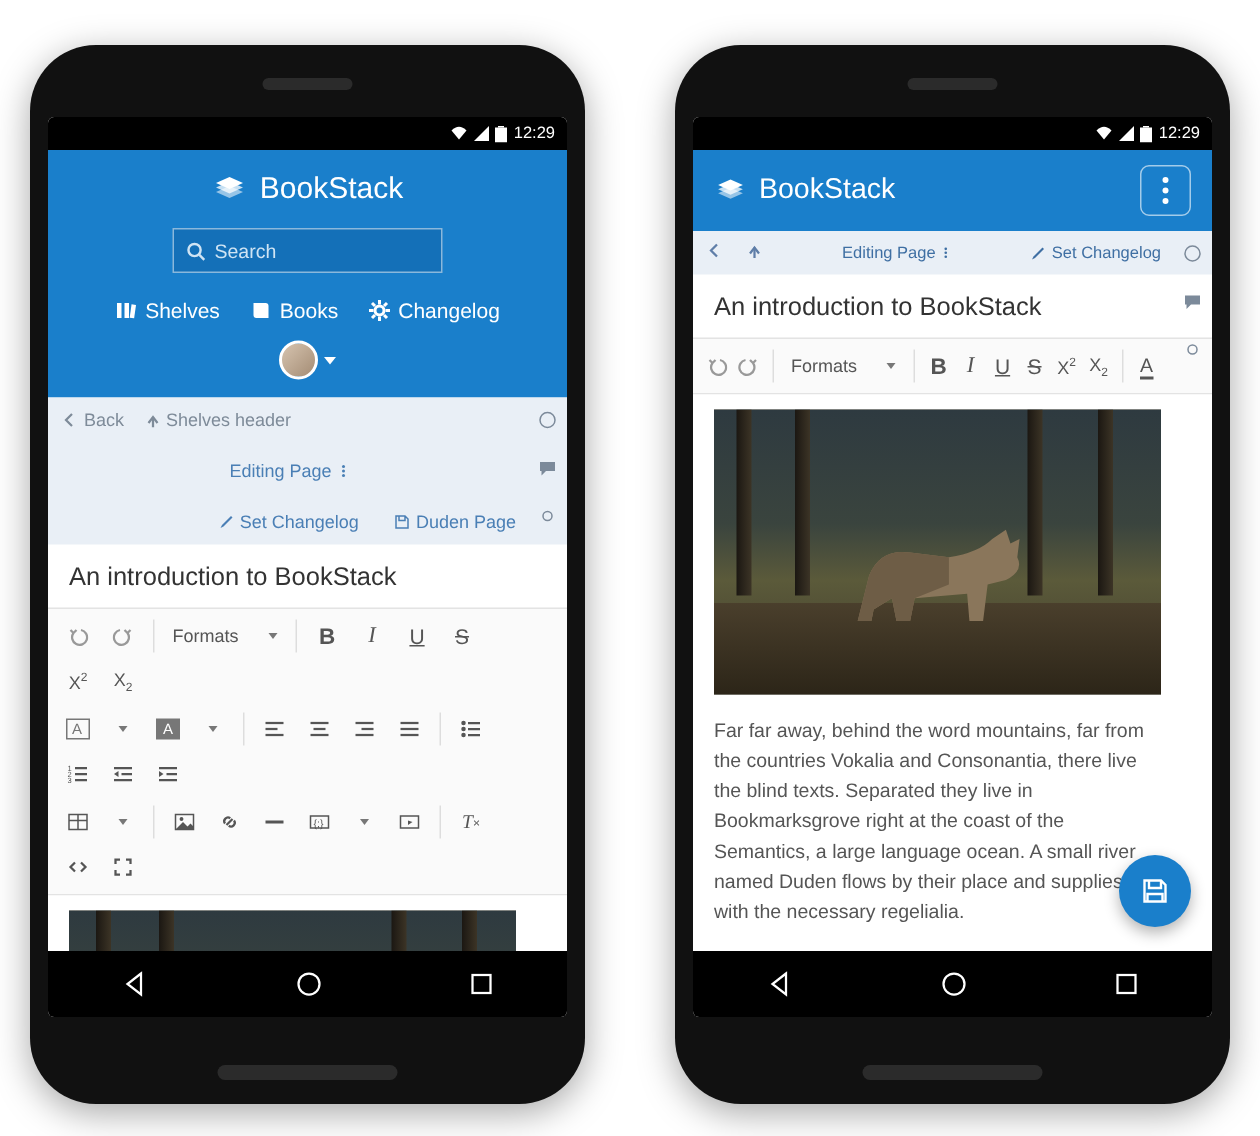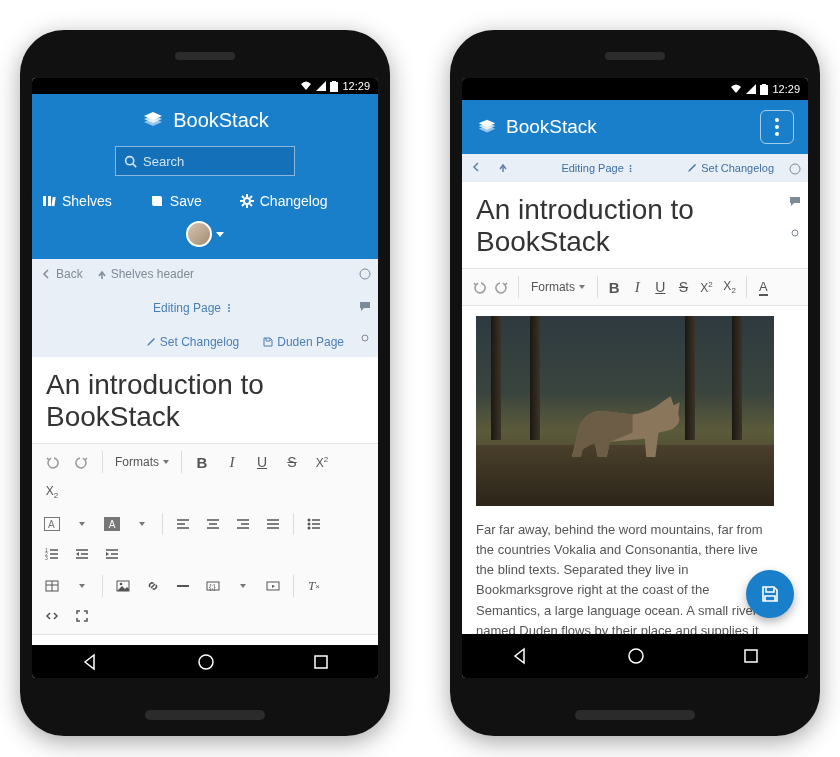--- a/index.html
+++ b/index.html
@@ -18,47 +18,47 @@
   .status-bar svg { display:block; }
   .nav-bar { height:44px; background:#000; display:flex; align-items:center; justify-content:space-around; }
   .nav-bar svg { stroke:#fff; fill:none; }
 
   
   .bs-header { background:#1a7fcb; color:#fff; padding:14px 10px 12px 10px; text-align:center; }
   .bs-brand { display:flex; align-items:center; justify-content:center; gap:8px; font-size:20px; font-weight:500;}
   .bs-header-row { display:flex; align-items:center; justify-content:space-between; padding:0 2px;}
   .bs-brand-inline { display:flex; align-items:center; gap:8px; font-size:19px; font-weight:500; color:#fff;}
   .bs-search { margin:14px auto 17px auto; width:180px; height:30px; border:1px solid rgba(255,255,255,.5); background:#1470b8; display:flex; align-items:center; gap:6px; padding:0 8px; color:#cfe4f4; font-size:13px;}
-  .bs-nav { display:flex; gap:38px; margin-top:8px; font-size:14px;}
+  .bs-nav { display:flex; justify-content:center; gap:20px; margin-top:8px; font-size:14px;}
   .bs-nav .item { display:flex; align-items:center; gap:6px; color:#fff;}
   .avatar-row { display:flex; justify-content:center; align-items:center; gap:4px; margin-top:12px;}
   .avatar { width:26px; height:26px; border-radius:50%; background:linear-gradient(135deg,#d6c4b0,#a48c74); border:2px solid #fff;}
   .caret-d { width:0;height:0;border-left:4px solid transparent;border-right:4px solid transparent;border-top:5px solid #fff;}
 
   .bs-menu-btn { width:34px;height:34px;border:1px solid rgba(255,255,255,.6); border-radius:6px; display:flex; flex-direction:column; gap:3px; align-items:center; justify-content:center;}
   .bs-menu-btn span { width:4px;height:4px;background:#fff;border-radius:50%;}
 
   
   .crumb-wrap { position:relative; }
   .crumb { background:#e9eff6; color:#7e8b99; font-size:12px; display:flex; flex-wrap:wrap; align-items:center; padding:8px 34px 8px 10px; gap:10px 14px;}
   .crumb > span { display:flex; align-items:center; gap:4px;}
   .crumb .right { margin-left:auto; color:#4a7fb5;}
   .crumb-compact { background:#e9eff6; color:#5f7ea8; font-size:11px; display:flex; align-items:center; padding:8px 34px 8px 10px; gap:16px;}
   .crumb-compact .mid { flex:1; text-align:center; color:#3f6fa3;}
   .crumb-compact .set { color:#3f6fa3; display:flex; align-items:center; gap:4px;}
-  .page-title { font-size:28px; color:#333; padding:12px 34px 10px 14px; background:#fff; font-weight:400;}
+  .page-title { font-size:17px; color:#333; padding:12px 34px 10px 14px; background:#fff; font-weight:400;}
   .side-dots { position:absolute; top:6px; right:4px; display:flex; flex-direction:column; gap:14px; }
   .side-dots .d { width:18px; height:18px; display:flex; align-items:center; justify-content:center; color:#7c8a9a; }
 
   
   .tb { background:#fafafa; border-top:1px solid #e3e3e3; border-bottom:1px solid #e3e3e3; padding:4px 34px 4px 6px; display:flex; flex-wrap:wrap; gap:2px 2px; align-items:center;}
   .tb.single { flex-wrap:nowrap; overflow:hidden;}
   .tb .btn { width:28px;height:28px;display:flex;align-items:center;justify-content:center;color:#555;border-radius:2px;}
   .tb .sep { width:1px;height:22px;background:#ddd;margin:0 4px;}
-  .tb .formats { font-size:12px;color:#555;padding:0 6px;display:flex;align-items:center;gap:4px;height:28px;}
+  .tb .formats { font-size:12px;color:#555;padding:0 6px;display:flex;align-items:center;gap:20px;height:28px;}
   .tb .cd { width:0;height:0;border-left:3px solid transparent;border-right:3px solid transparent;border-top:4px solid #777;}
   .tb svg { display:block; }
   .tb .boxA { width:16px;height:14px;border:1px solid #777;display:flex;align-items:flex-end;}
   .tb .boxB { width:16px;height:14px;background:#777;color:#fff;display:flex;align-items:center;justify-content:center;font-size:10px;}
 
   .canvas { flex:1; overflow:hidden; background:#fff; padding:10px 34px 0 14px; }
   .canvas.body { padding:10px 34px 0 14px; font-size:13px; color:#555; line-height:1.55;}
   .canvas p { margin-bottom:12px;}
   .wolf-img { width:100%; background:#3a3a2f; position:relative; overflow:hidden;}
   .wolf-img .sky { position:absolute; inset:0; background:linear-gradient(#2e3a40 0%, #3a443e 40%, #5b5a3a 60%, #3d382a 100%);}
@@ -118,21 +118,21 @@
                 <rect x="1" y="2" width="3" height="10" fill="#fff"></rect>
                 <rect x="6" y="2" width="3" height="10" fill="#fff"></rect>
                 <rect x="10" y="3" width="3" height="9" fill="#fff" transform="rotate(8 11 8)"></rect>
               </svg>
           <span>Shelves</span>
         </div>
         <div class="item">
           <svg width="14" height="14" viewBox="0 0 14 14">
                 <path d="M2 2 h8 a2 2 0 0 1 2 2 v8 h-8 a2 2 0 0 1 -2 -2 Z" fill="#fff"></path>
               </svg>
-          <span>Save</span>
+          <span>Books</span>
         </div>
         <div class="item">
           <svg width="14" height="14" viewBox="0 0 14 14">
                 <circle cx="7" cy="7" r="3" fill="none" stroke="#fff" stroke-width="2"></circle>
                 <g stroke="#fff" stroke-width="2">
                   <line x1="7" y1="0" x2="7" y2="3"></line>
                   <line x1="7" y1="11" x2="7" y2="14"></line>
                   <line x1="0" y1="7" x2="3" y2="7"></line>
                   <line x1="11" y1="7" x2="14" y2="7"></line>
                   <line x1="2" y1="2" x2="4" y2="4"></line>

